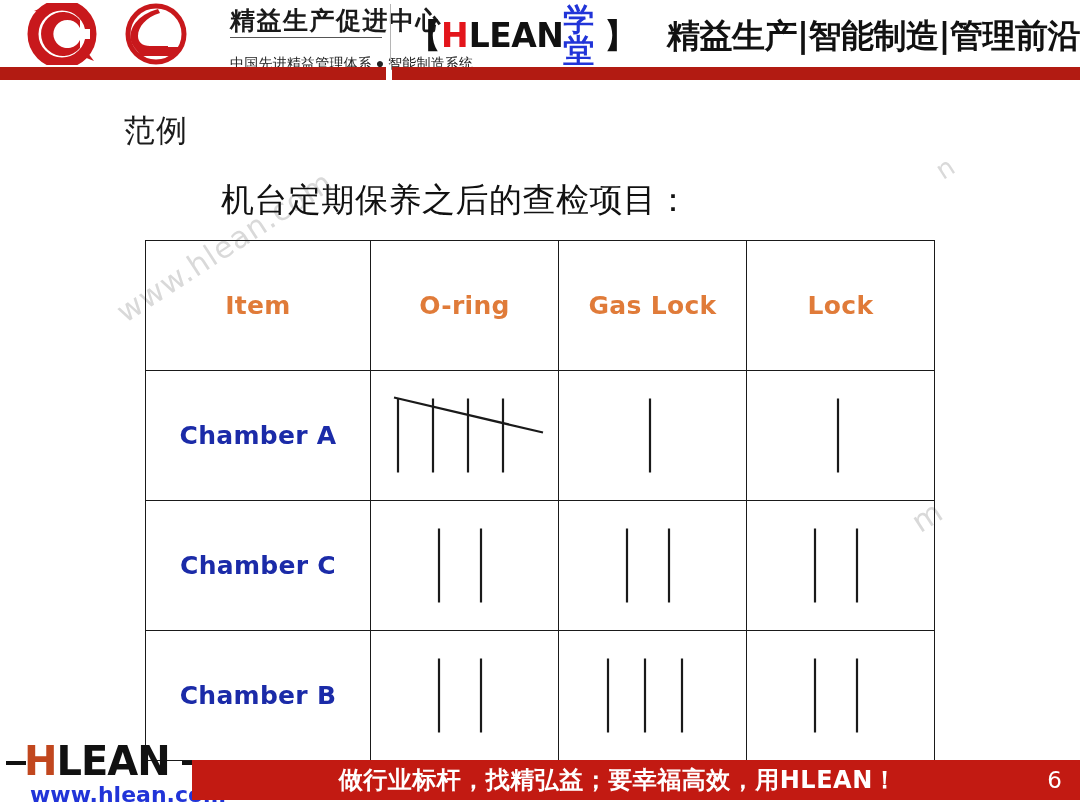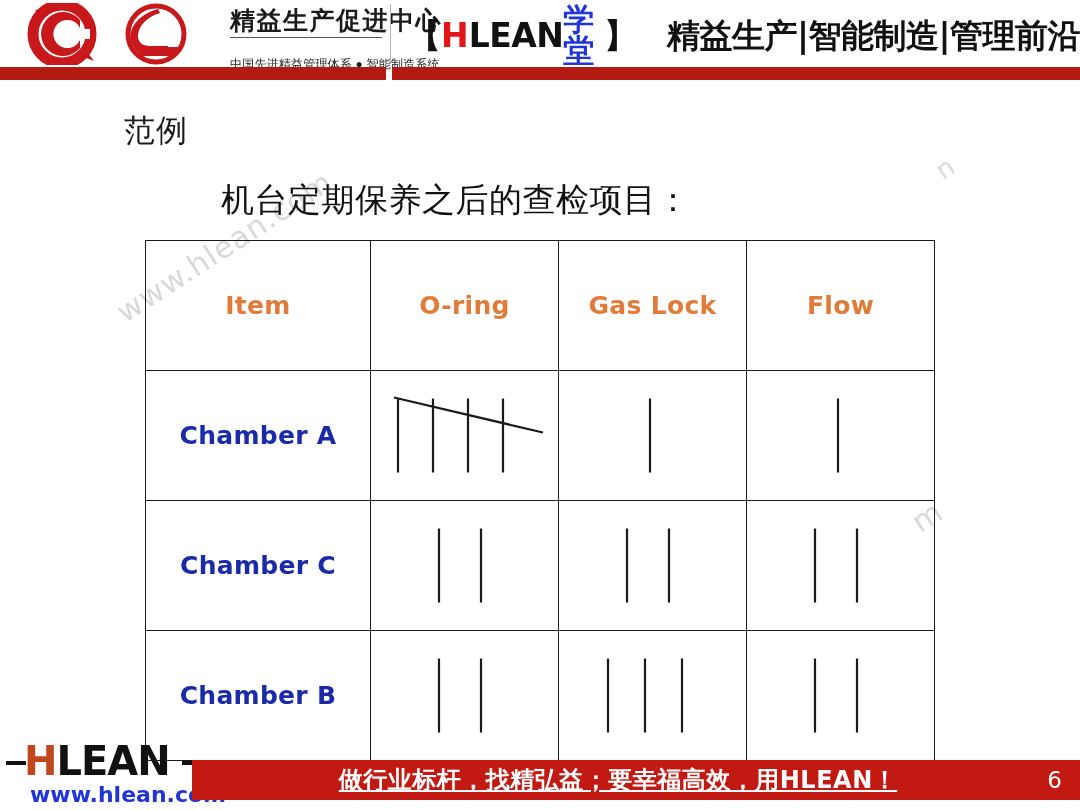--- a/index.html
+++ b/index.html
@@ -51,22 +51,22 @@
     line-height: 30px;
     white-space: nowrap;
   }
   .logo-rule {
     width: 152px;
     height: 1px;
     background: #555;
     margin-top: 1px;
   }
   .logo-sub {
-    font-family: Liberation Sans, sans-serif;
-    font-size: 12px;
+    font-family: Liberation Serif, serif;
+    font-size: 14px;
     color: #222;
     letter-spacing: 0.2px;
     line-height: 14px;
     margin-top: 19px;
     white-space: nowrap;
   }
 
   .header-divider {
     position: absolute;
     left: 390px; top: 4px;
@@ -283,21 +283,20 @@
     align-items: center;
     justify-content: center;
     font-family: "DejaVu Sans", sans-serif;
     font-size: 24px;
     font-weight: bold;
     color: #ffffff;
     letter-spacing: 0.5px;
     padding-right: 36px;
     box-sizing: border-box;
     white-space: nowrap;
-    text-decoration: underline;
   }
   .footer-page {
     position: absolute;
     right: 18px; top: 0;
     height: 40px;
     display: flex;
     align-items: center;
     font-family: "DejaVu Sans", sans-serif;
     font-size: 23px;
     color: #ffffff;
@@ -363,21 +362,21 @@
     <col class="col-item">
       <col class="col-oring">
       <col class="col-gas">
       <col class="col-lock">
   </colgroup>
   <tbody id="table-body">
       <tr>
         <td><span class="th-label">Item</span></td>
         <td><span class="th-label">O-ring</span></td>
         <td><span class="th-label">Gas Lock</span></td>
-        <td><span class="th-label">Flow</span></td>
+        <td><span class="th-label">Lock</span></td>
       </tr>
       <tr>
         <td><span class="row-label">Chamber A</span></td>
         <td>
           <div class="tally">
             <svg width="186" height="119" viewBox="0 0 186 119" xmlns="http://www.w3.org/2000/svg">
               <line x1="26" y1="22.5" x2="26" y2="96.5" stroke="#1a1a1a" stroke-width="2.2"></line>
               <line x1="61" y1="22.5" x2="61" y2="96.5" stroke="#1a1a1a" stroke-width="2.2"></line>
               <line x1="96" y1="22.5" x2="96" y2="96.5" stroke="#1a1a1a" stroke-width="2.2"></line>
               <line x1="131" y1="22.5" x2="131" y2="96.5" stroke="#1a1a1a" stroke-width="2.2"></line>

